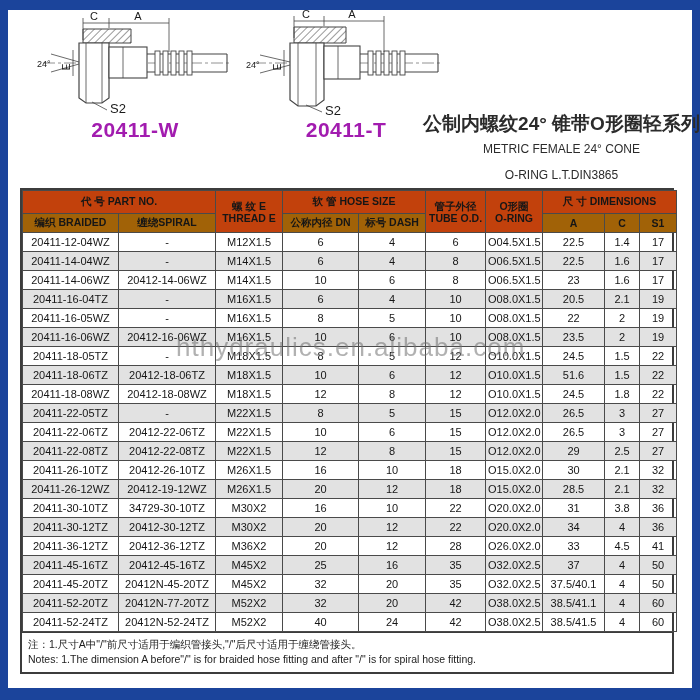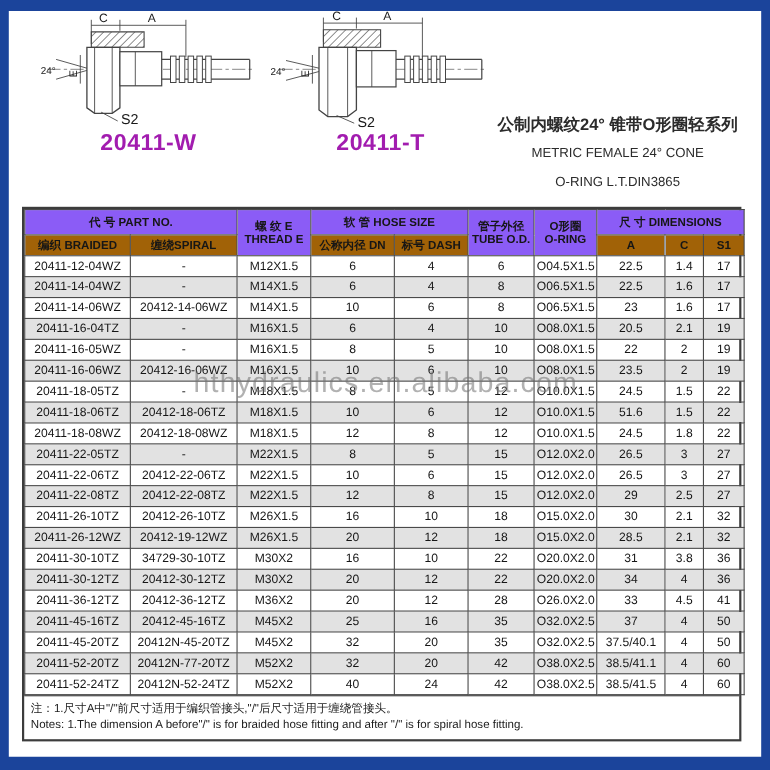--- a/index.html
+++ b/index.html
@@ -14,34 +14,34 @@
   .drawing-left{left:27px;}
   .drawing-right{left:238px;}
   .drawing svg{display:block;}
   .drawing-caption{
     text-align:center;font-size:21px;font-weight:bold;color:#a21caf;
     letter-spacing:.5px;margin-top:2px;
   }
   .title-block{
     position:absolute;left:415px;top:92px;width:277px;text-align:center;color:#2b2b2b;
   }
-  .title-zh{font-size:15px;font-weight:bold;line-height:24px;}
+  .title-zh{font-size:19px;font-weight:bold;line-height:24px;margin-top:10px;}
   .title-en{font-size:12px;line-height:26px;}
   .table-wrap{
     position:absolute;left:12px;top:178px;width:654px;
     border:2px solid #3c3c3c;background:#fff;box-sizing:border-box;
   }
   table{border-collapse:collapse;width:100%;table-layout:fixed;}
   th,td{
     border:1px solid #4a4a4a;text-align:center;vertical-align:middle;
     color:#161616;overflow:hidden;white-space:nowrap;
   }
   th{font-size:10.5px;font-weight:bold;padding:2px 1px;background:#a16207;}
   thead tr:first-child th{height:18px;}
-  th.gray{background:#8b5cf6;}
+  th.gray{background:#c2410c;}
   th .l{display:block;line-height:12px;}
   td{font-size:11px;height:18px;line-height:18px;padding:0 2px;}
   tbody tr:nth-child(even) td{background:#e2e2e2;}
   .notes{
     border-top:1.5px solid #3c3c3c;padding:4px 6px 5px 6px;
     font-size:10.5px;line-height:15px;color:#1c1c1c;text-align:left;
   }
   .watermark{
     position:absolute;left:168px;top:322px;width:420px;
     font-size:26px;color:#737373;opacity:.55;letter-spacing:1px;

